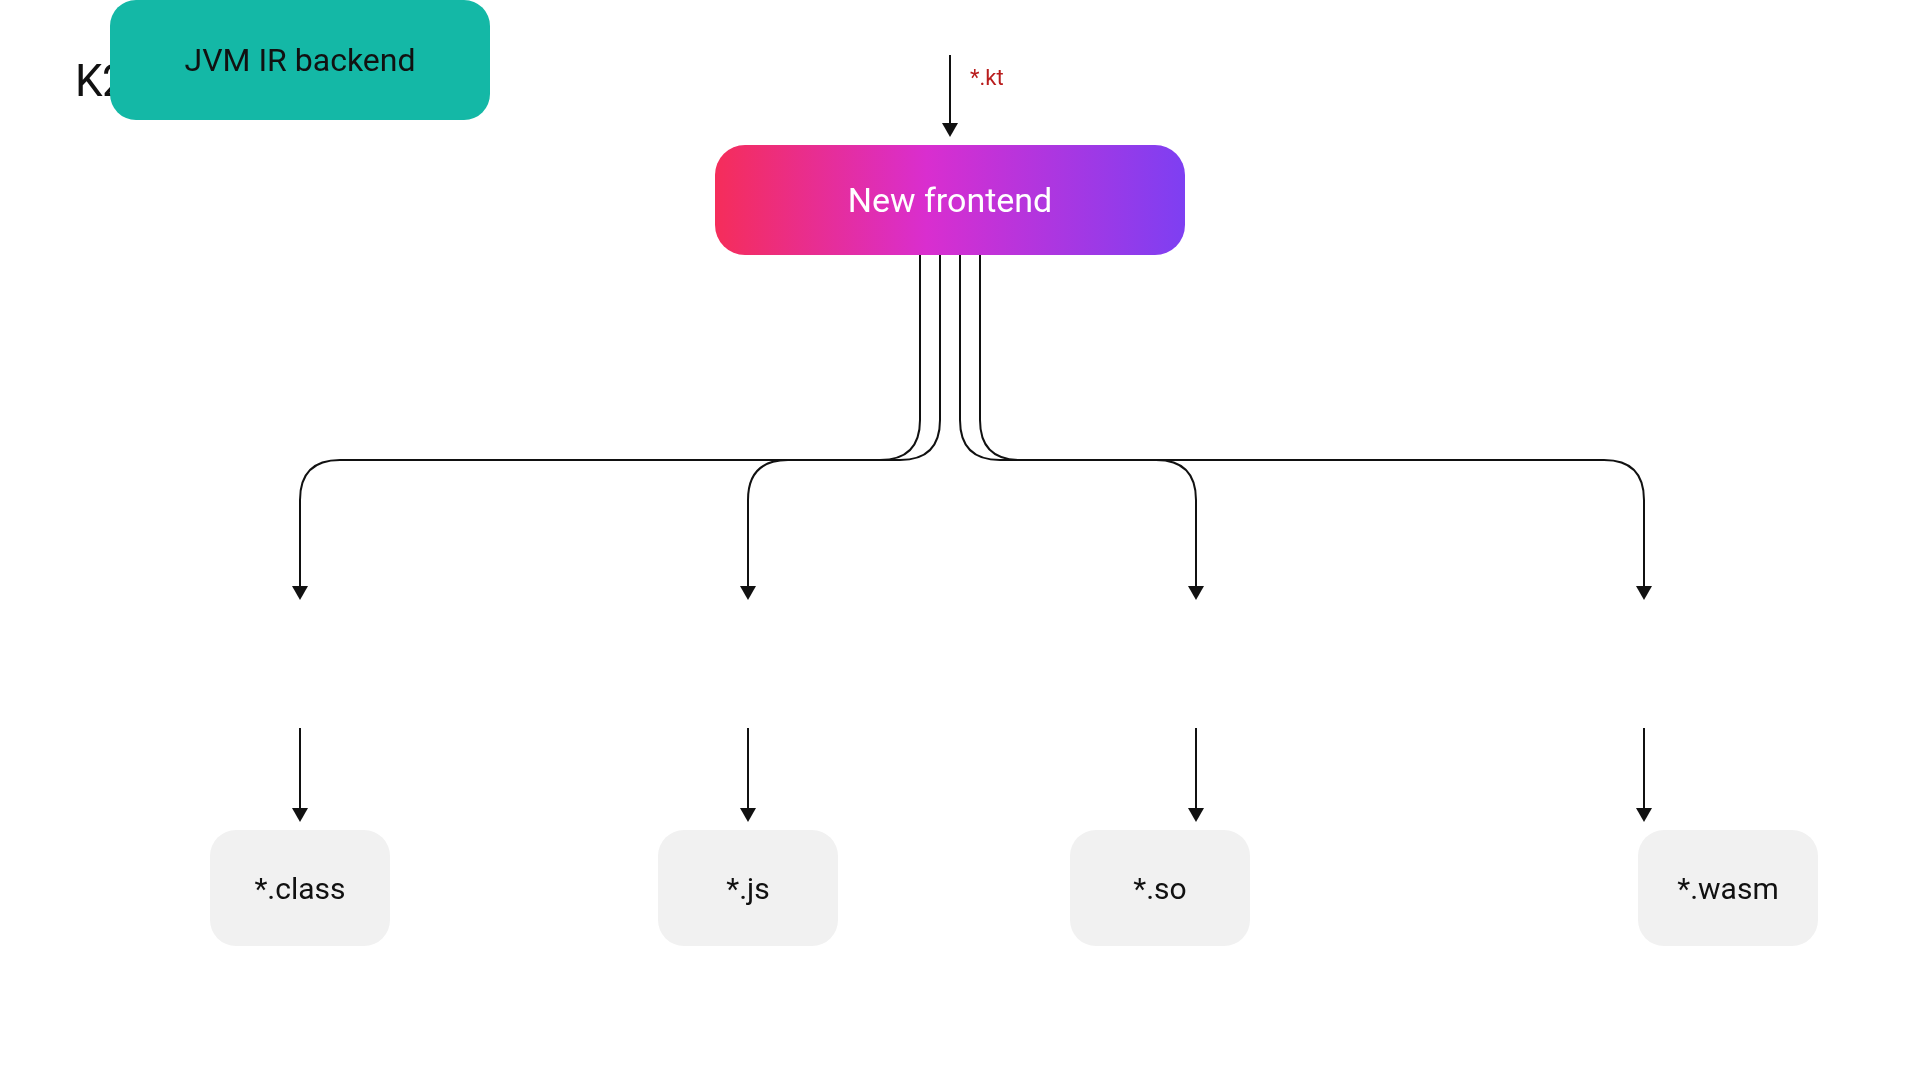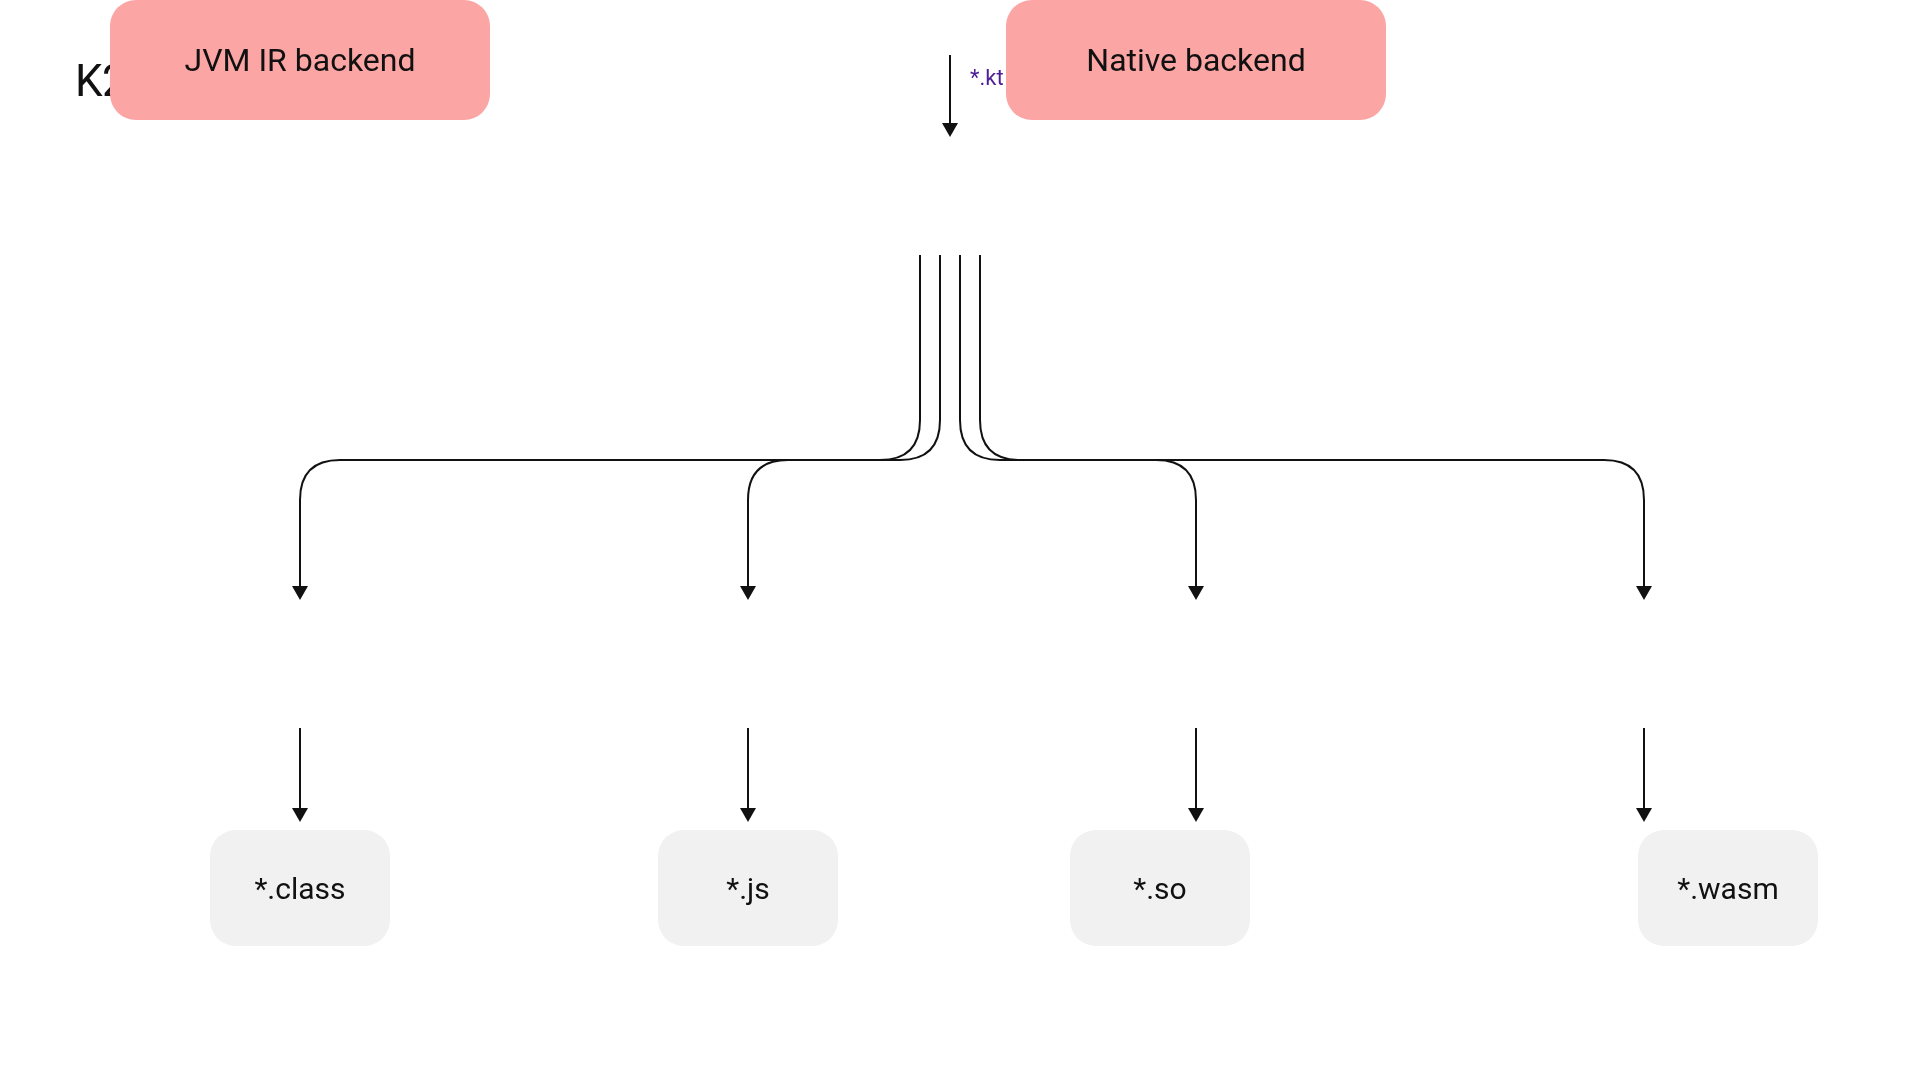--- a/index.html
+++ b/index.html
@@ -23,21 +23,21 @@
     font-size: 44px;
     font-weight: 400;
     color: #111111;
     letter-spacing: -0.5px;
   }
   .input-label {
     position: absolute;
     left: 970px;
     top: 65px;
     font-size: 22px;
-    color: #4c1d95;
+    color: #b91c1c;
   }
   .frontend-box {
     position: absolute;
     left: 715px;
     top: 145px;
     width: 470px;
     height: 110px;
     border-radius: 30px;
     background: linear-gradient(90deg, #f52d5a 0%, #d92ecf 45%, #7e3ff2 100%);
     display: flex;
@@ -54,21 +54,21 @@
     left: 710px;
     top: 475px;
     font-size: 22px;
     line-height: 1.35;
     color: #666666;
   }
   .backend-box {
     position: absolute;
     width: 380px;
     height: 120px;
-    background: #fca5a5;
+    background: #14b8a6;
     border-radius: 26px;
     display: flex;
     align-items: center;
     justify-content: center;
     font-size: 32px;
     color: #111111;
   }
   .output-box {
     position: absolute;
     top: 830px;
@@ -93,27 +93,27 @@
 </style>
 </head>
 <body>
 
 <div class="canvas">
 
   <div class="title">K2 Kotlin compiler</div>
 
   <div class="input-label">*.kt</div>
 
+  <div class="frontend-box">
+    <span class="frontend-text">New frontend</span>
+  </div>
 
 
   <div class="backend-box" style="left:110px;">
       <span>JVM IR backend</span>
-    </div>
-  <div class="backend-box" style="left:1006px;">
-      <span>Native backend</span>
     </div>
 
   <div class="output-box" style="left:210px;align-items:center;">
       <span>*.class</span>
     </div>
   <div class="output-box" style="left:658px;">
       <span>*.js</span>
     </div>
   <div class="output-box" style="left:1070px;">
       <span>*.so</span>

